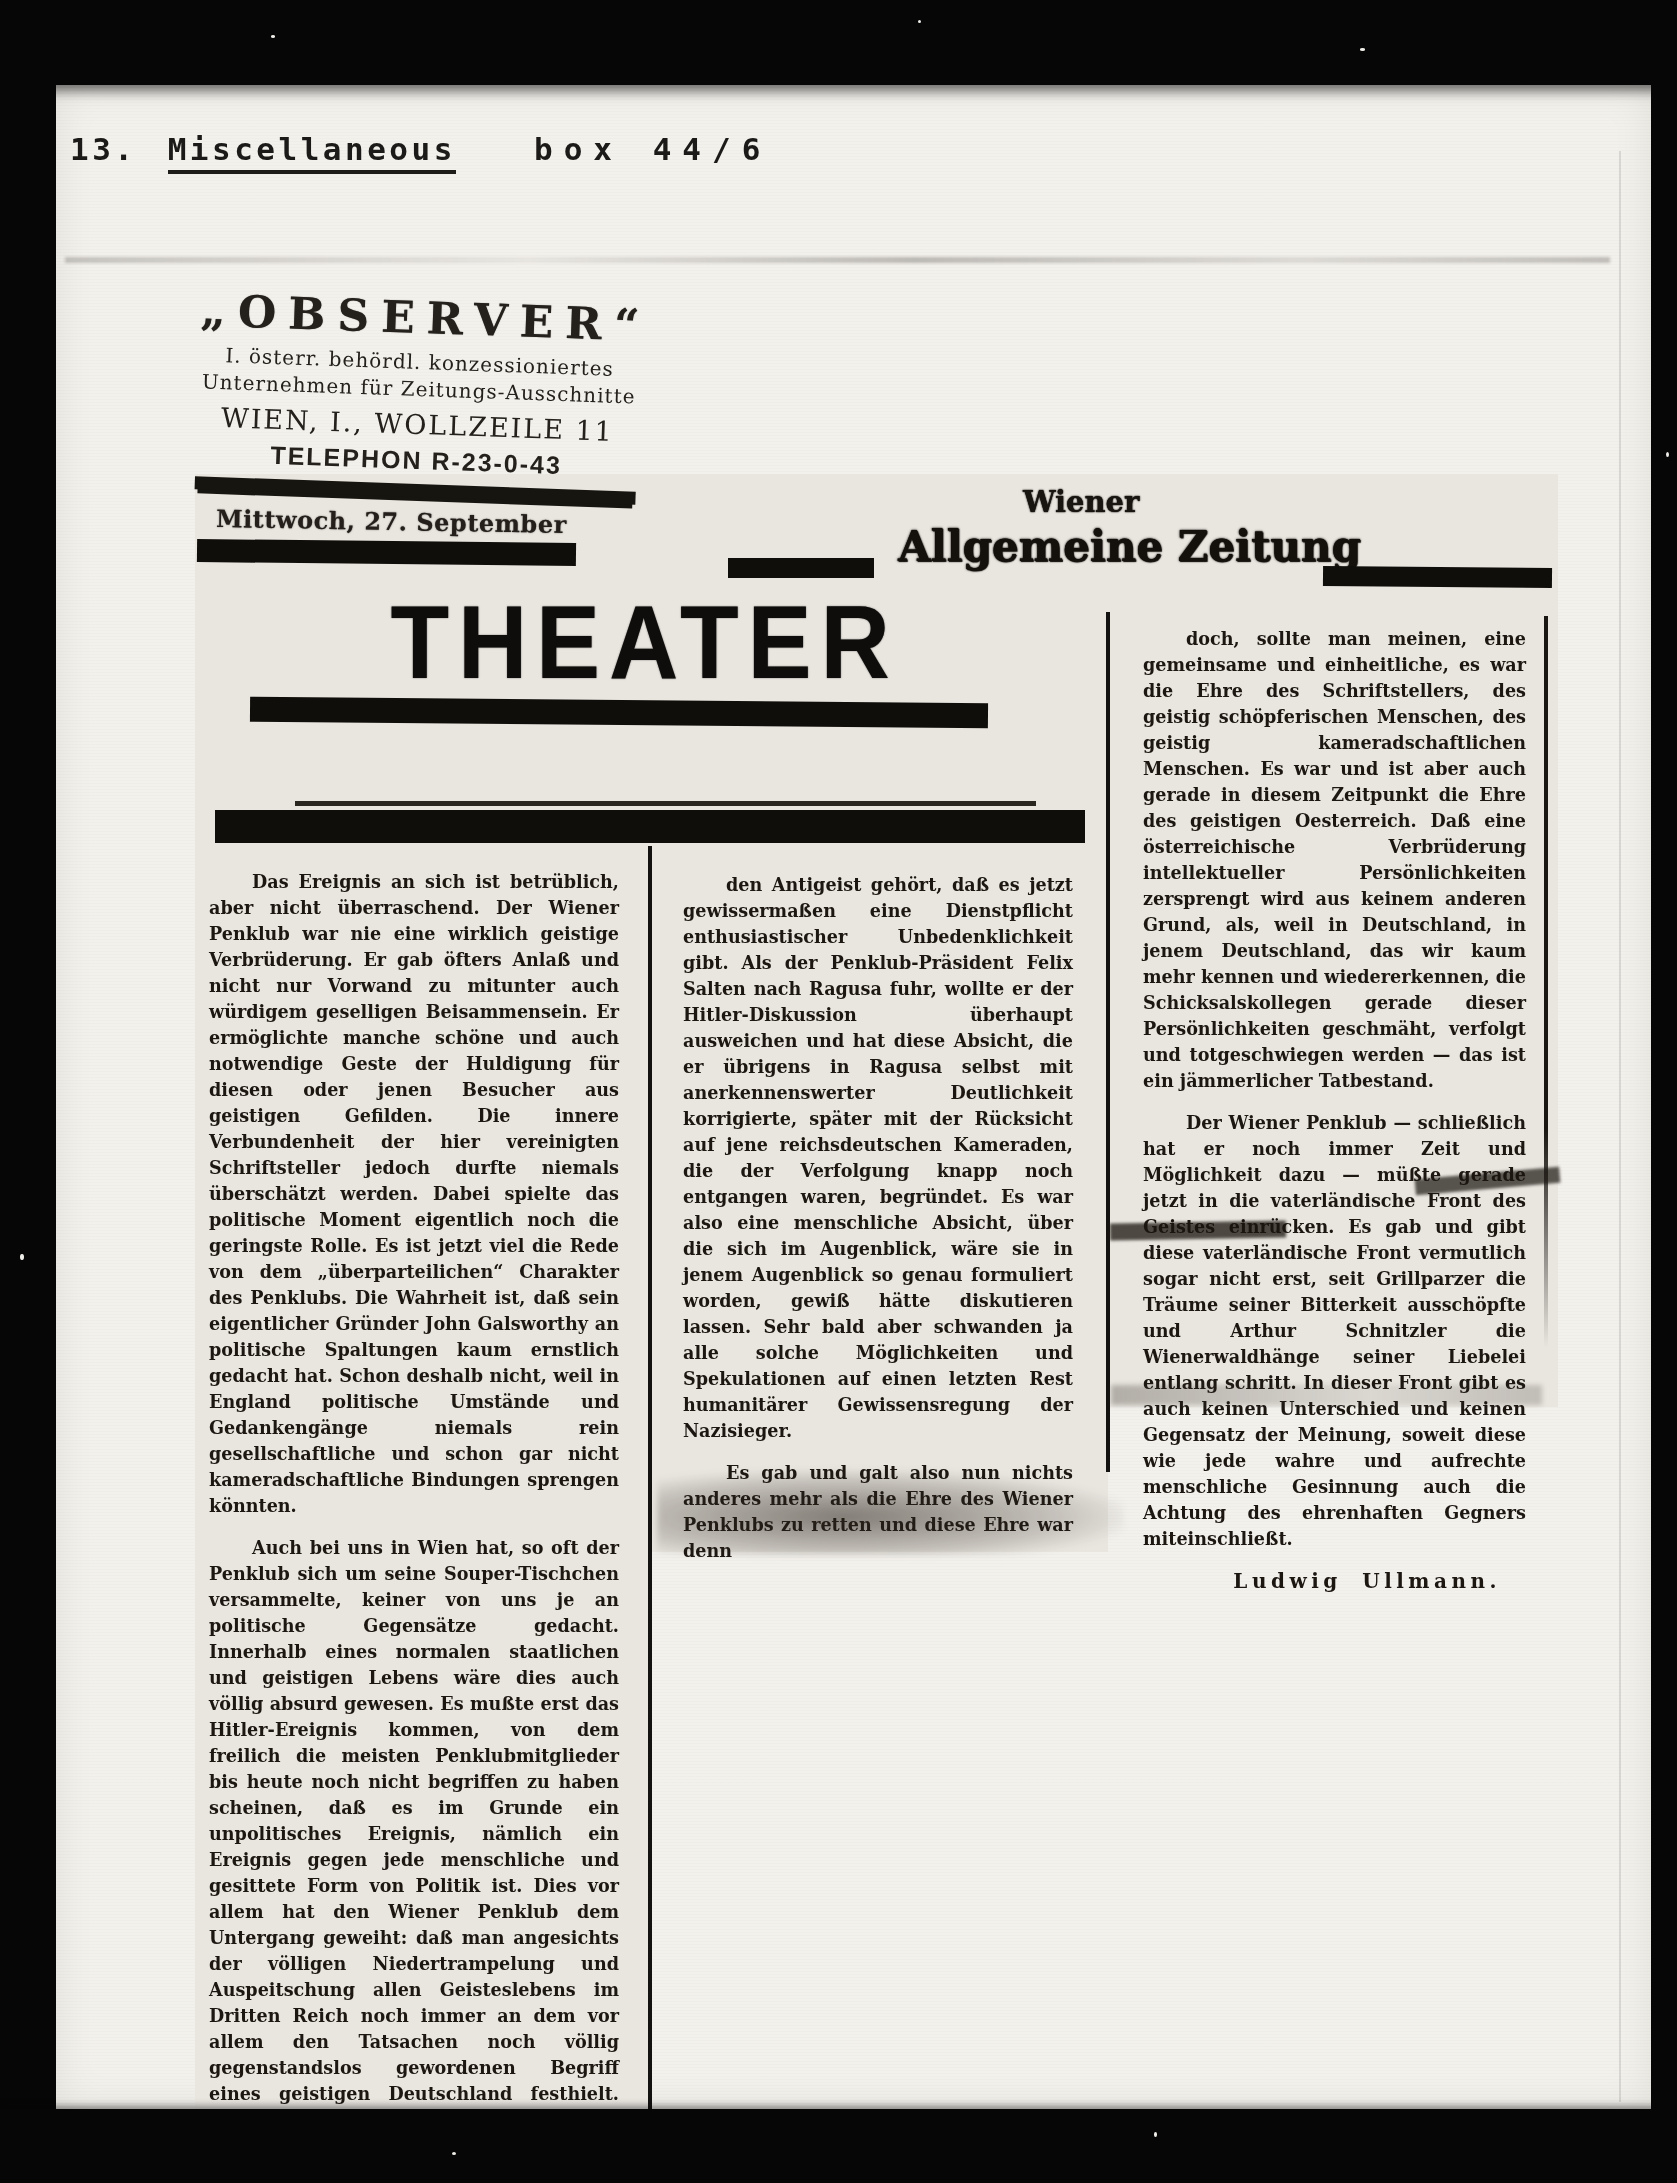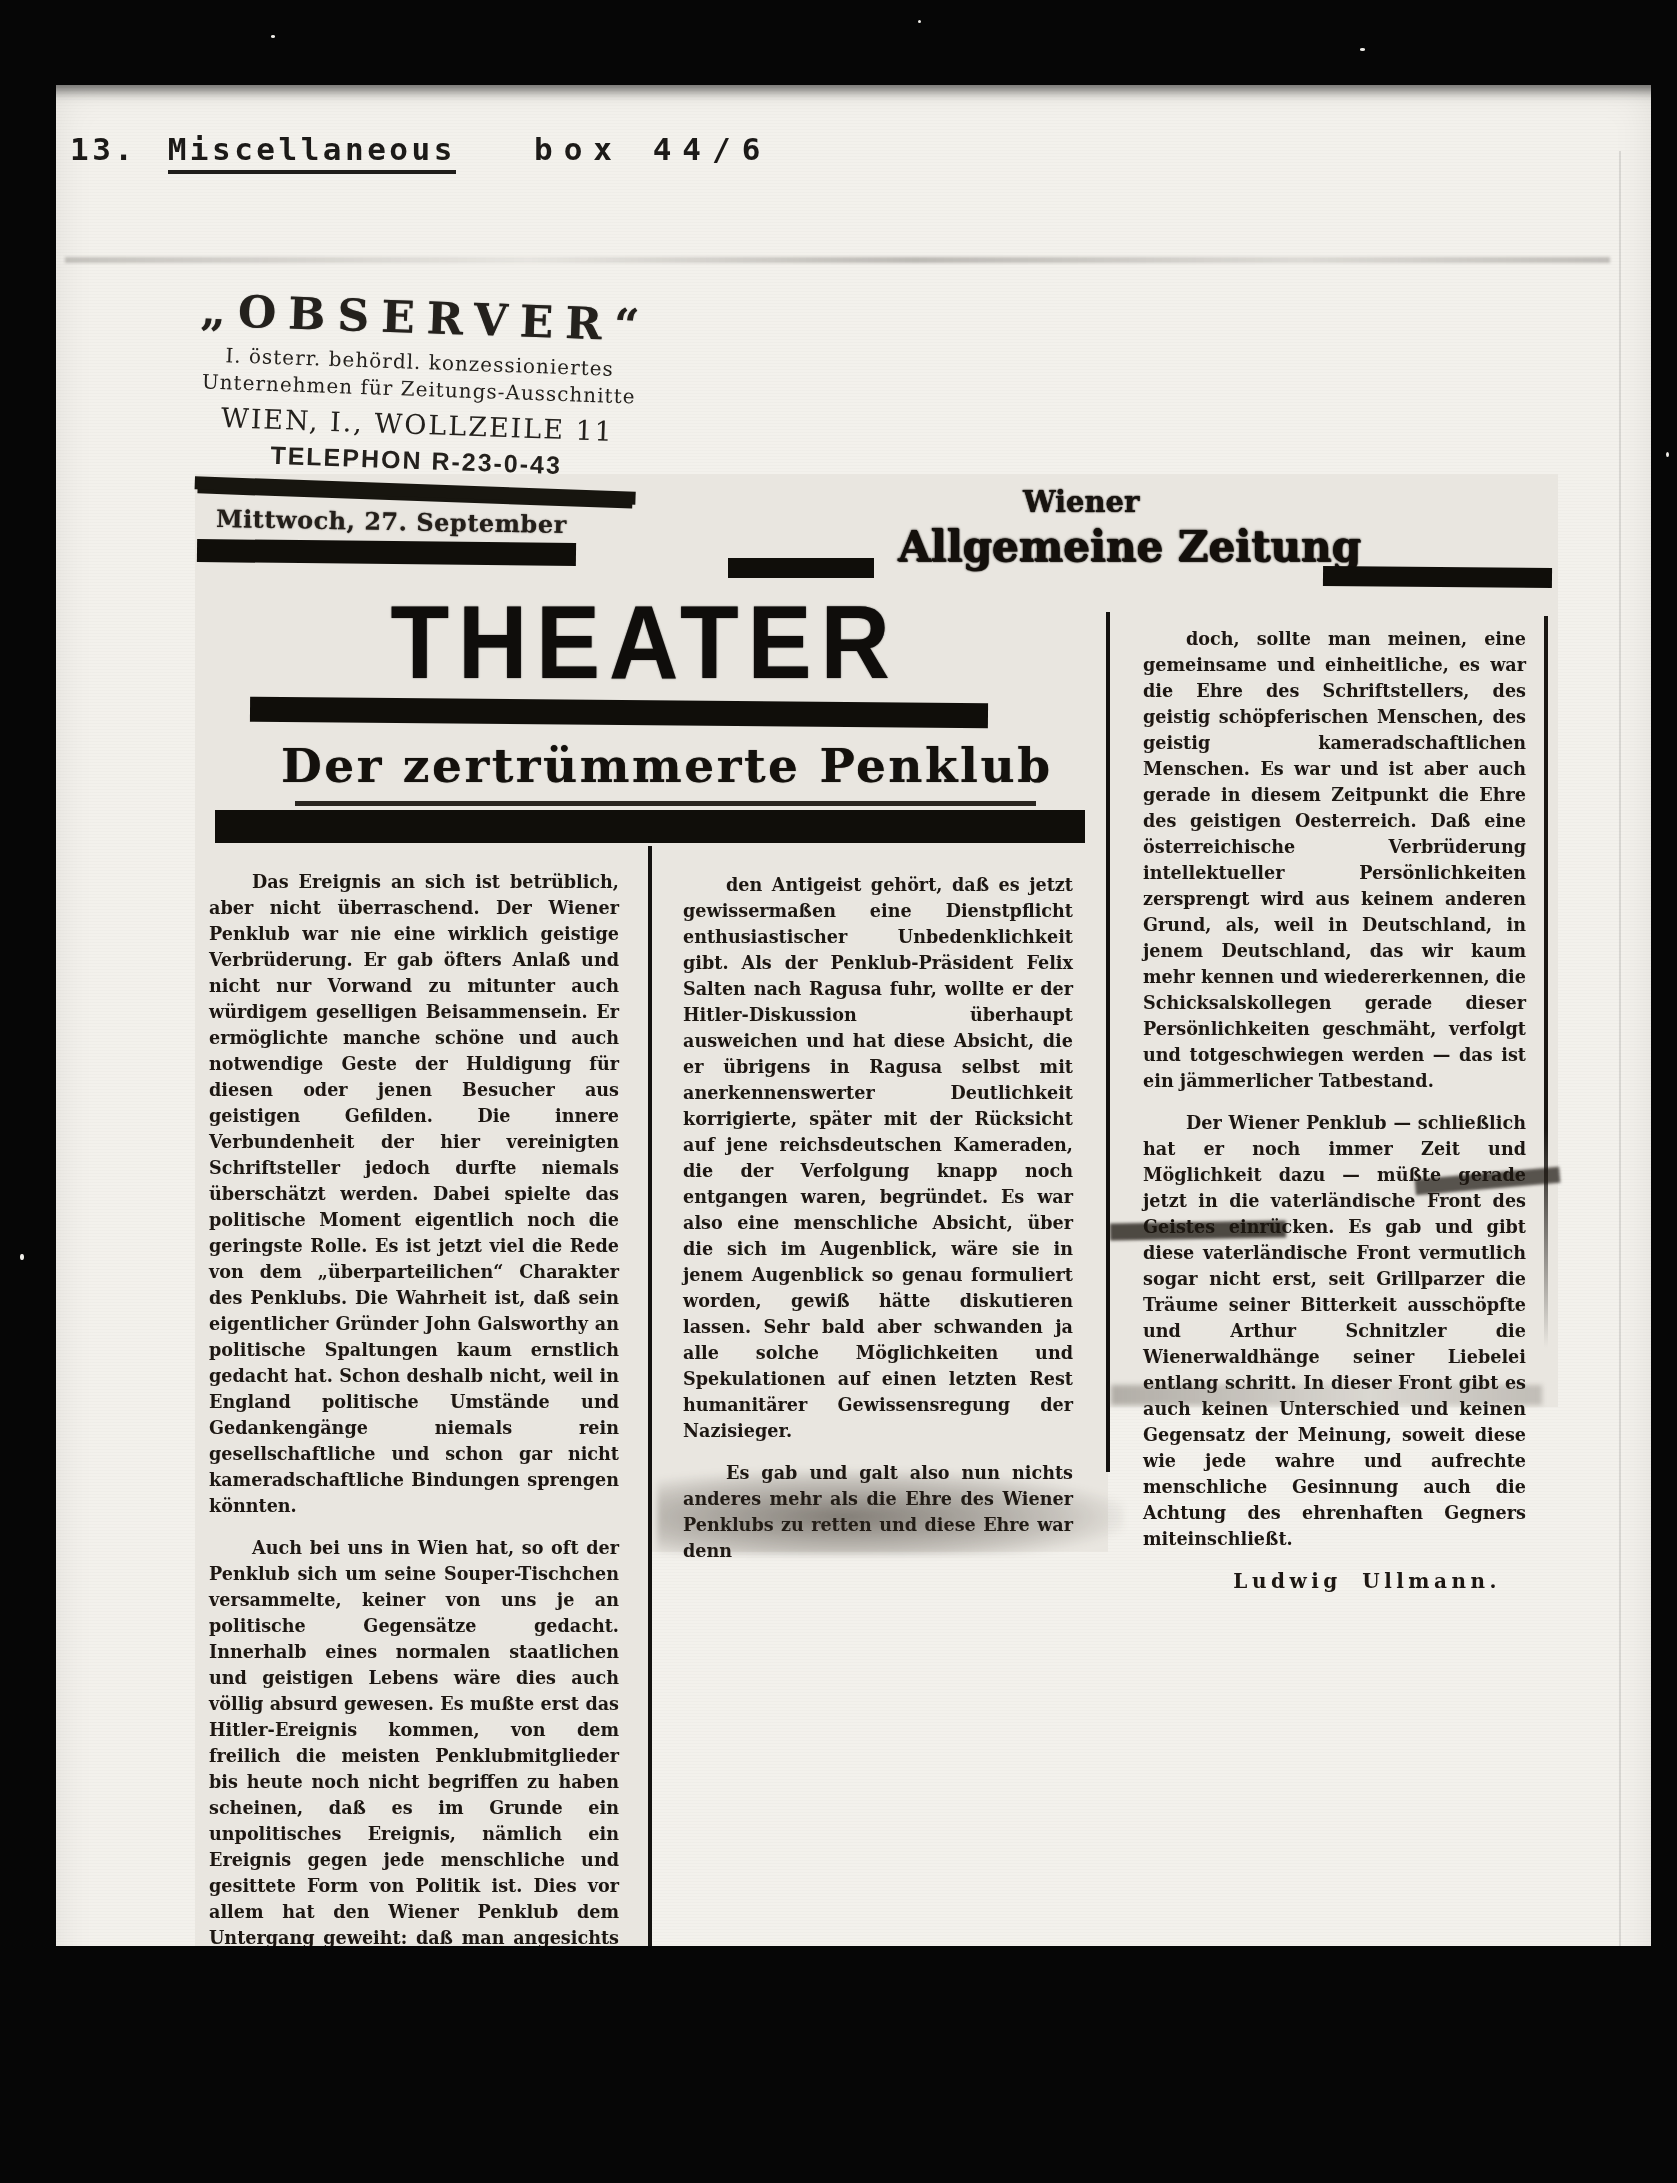--- a/index.html
+++ b/index.html
@@ -1,16 +1,16 @@
 <!DOCTYPE html>
 <html style="font-size:8px"><head>
 <meta charset="utf-8">
 <style>
   html,body{margin:0;padding:0;background:#060606;}
-  #canvas{position:relative;width:1678px;height:1946px;background:#c4b5fd;overflow:hidden;
+  #canvas{position:relative;width:1678px;height:2183px;background:#c4b5fd;overflow:hidden;
           font-family:"DejaVu Serif", serif;}
   
   .paper{position:absolute;left:56px;top:84px;width:1595px;height:2026px;
          background:#f3f1ec;z-index:1;
          box-shadow:inset 0 0 40px rgba(0,0,0,0.08);}
   .paper::after{content:"";position:absolute;inset:0;
          background:repeating-linear-gradient(180deg, rgba(0,0,0,0.015) 0 1.5px, rgba(255,255,255,0.01) 1.5px 3px);}
   
   .clip{position:absolute;background:#e9e6e0;z-index:2;}
   .clip-top{left:195px;top:474px;width:1363px;height:933px;}
@@ -133,21 +133,20 @@
   <div class="rule date-rule"></div>
 
   <div class="mast-city">Wiener</div>
   <div class="mast-name">Allgemeine Zeitung</div>
   <div class="rule mast-rule-l"></div>
   <div class="rule mast-rule-r"></div>
 
   <div class="section-title">THEATER</div>
   <div class="rule title-rule"></div>
 
-  <div class="headline">Der zertrümmerte Penklub</div>
   <div class="rule headline-underline"></div>
   <div class="rule article-bar"></div>
 
   <div class="col col1">
     <p>Das Ereignis an sich ist betrüblich, aber nicht überraschend. Der Wiener Penklub war nie eine wirklich geistige Verbrüderung. Er gab öfters Anlaß und nicht nur Vorwand zu mitunter auch würdigem geselligen Beisammensein. Er ermöglichte manche schöne und auch notwendige Geste der Huldigung für diesen oder jenen Besucher aus geistigen Gefilden. Die innere Verbundenheit der hier vereinigten Schriftsteller jedoch durfte niemals überschätzt werden. Dabei spielte das politische Moment eigentlich noch die geringste Rolle. Es ist jetzt viel die Rede von dem „überparteilichen“ Charakter des Penklubs. Die Wahrheit ist, daß sein eigentlicher Gründer John Galsworthy an politische Spaltungen kaum ernstlich gedacht hat. Schon deshalb nicht, weil in England politische Umstände und Gedankengänge niemals rein gesellschaftliche und schon gar nicht kameradschaftliche Bindungen sprengen könnten.</p>
     <p>Auch bei uns in Wien hat, so oft der Penklub sich um seine Souper-Tischchen versammelte, keiner von uns je an politische Gegensätze gedacht. Innerhalb eines normalen staatlichen und geistigen Lebens wäre dies auch völlig absurd gewesen. Es mußte erst das Hitler-Ereignis kommen, von dem freilich die meisten Penklubmitglieder bis heute noch nicht begriffen zu haben scheinen, daß es im Grunde ein unpolitisches Ereignis, nämlich ein Ereignis gegen jede menschliche und gesittete Form von Politik ist. Dies vor allem hat den Wiener Penklub dem Untergang geweiht: daß man angesichts der völligen Niedertrampelung und Auspeitschung allen Geisteslebens im Dritten Reich noch immer an dem vor allem den Tatsachen noch völlig gegenstandslos gewordenen Begriff eines geistigen Deutschland festhielt. Oder vielmehr besser gesagt: dieses geistige Deutschland, das heute nur in der Emigration existiert, mit jenen Naziagenten identifizierte, die sich unterdessen als neuer gleichgeschalteter deutscher Penklub etabliert hatten. Es konnte kein Einverständnis geben, auch kein stillschweigendes, mit der Unterdrückung und der Banalisierung</p>
   </div>
   <div class="col col2">
     <p>den Antigeist gehört, daß es jetzt gewissermaßen eine Dienstpflicht enthusiastischer Unbedenklichkeit gibt. Als der Penklub-Präsident Felix Salten nach Ragusa fuhr, wollte er der Hitler-Diskussion überhaupt ausweichen und hat diese Absicht, die er übrigens in Ragusa selbst mit anerkennenswerter Deutlichkeit korrigierte, später mit der Rücksicht auf jene reichsdeutschen Kameraden, die der Verfolgung knapp noch entgangen waren, begründet. Es war also eine menschliche Absicht, über die sich im Augenblick, wäre sie in jenem Augenblick so genau formuliert worden, gewiß hätte diskutieren lassen. Sehr bald aber schwanden ja alle solche Möglichkeiten und Spekulationen auf einen letzten Rest humanitärer Gewissensregung der Nazisieger.</p>
     <p>Es gab und galt also nun nichts anderes mehr als die Ehre des Wiener Penklubs zu retten und diese Ehre war denn</p>

